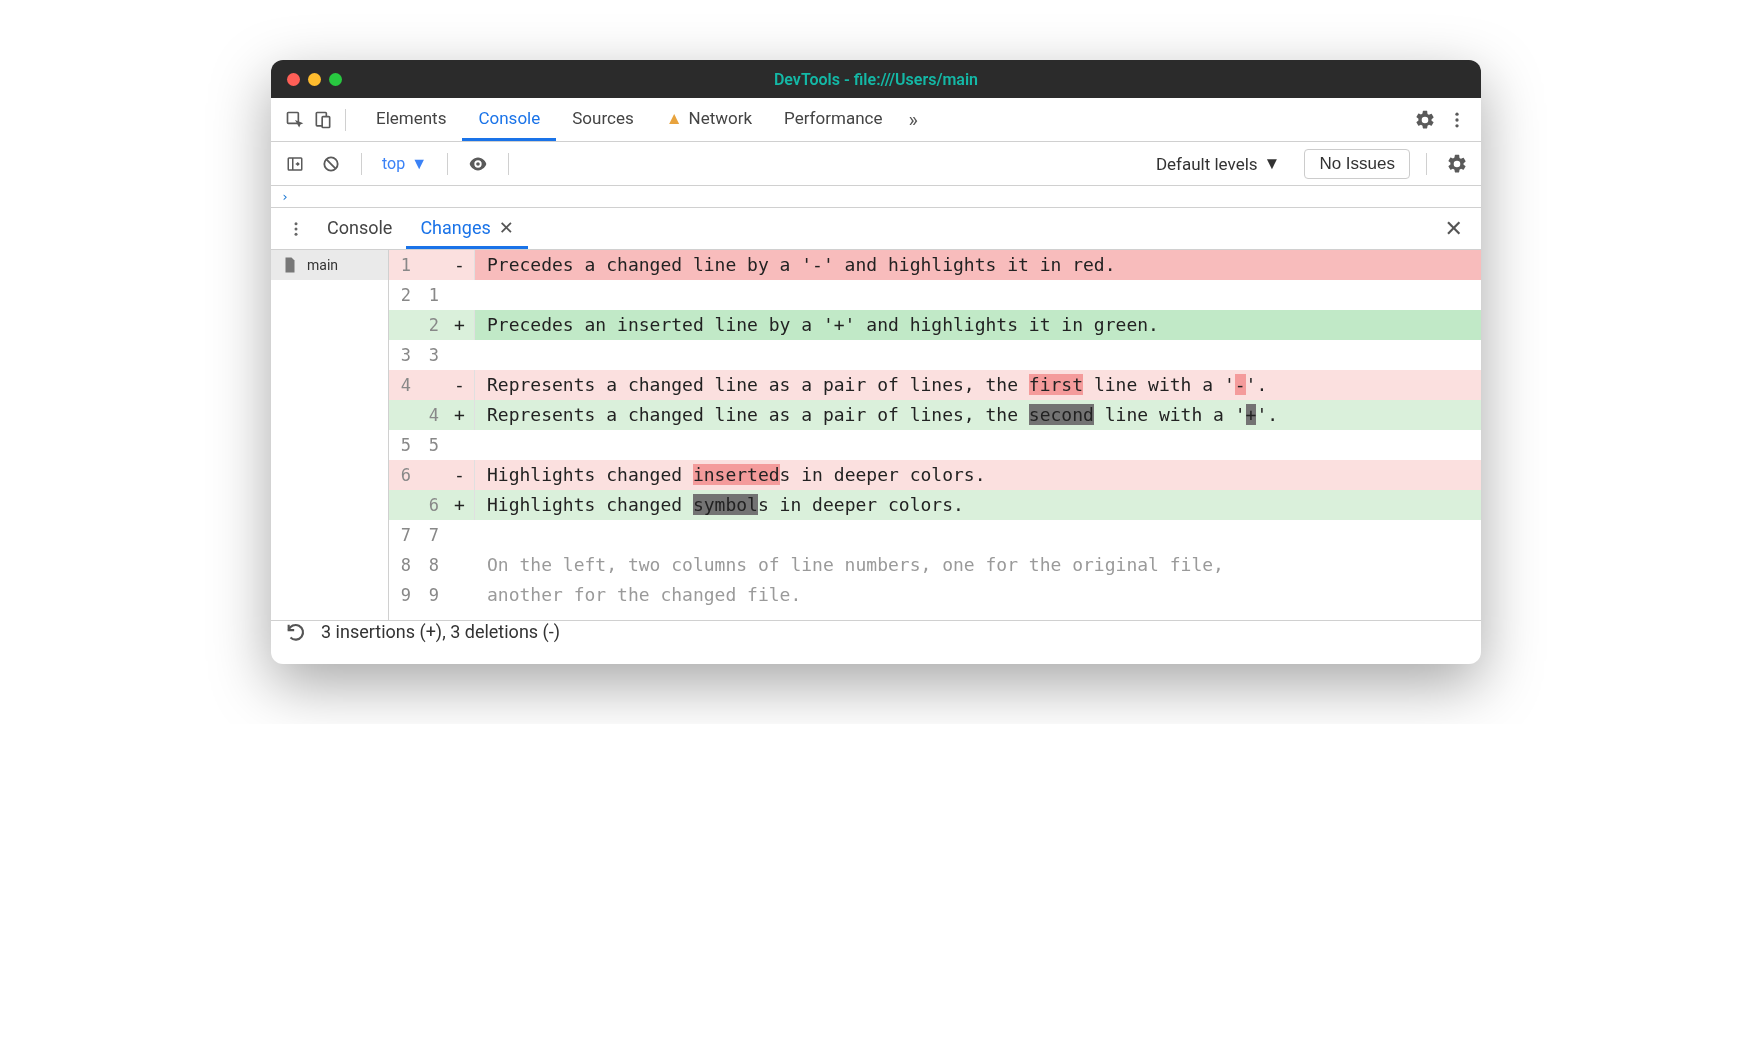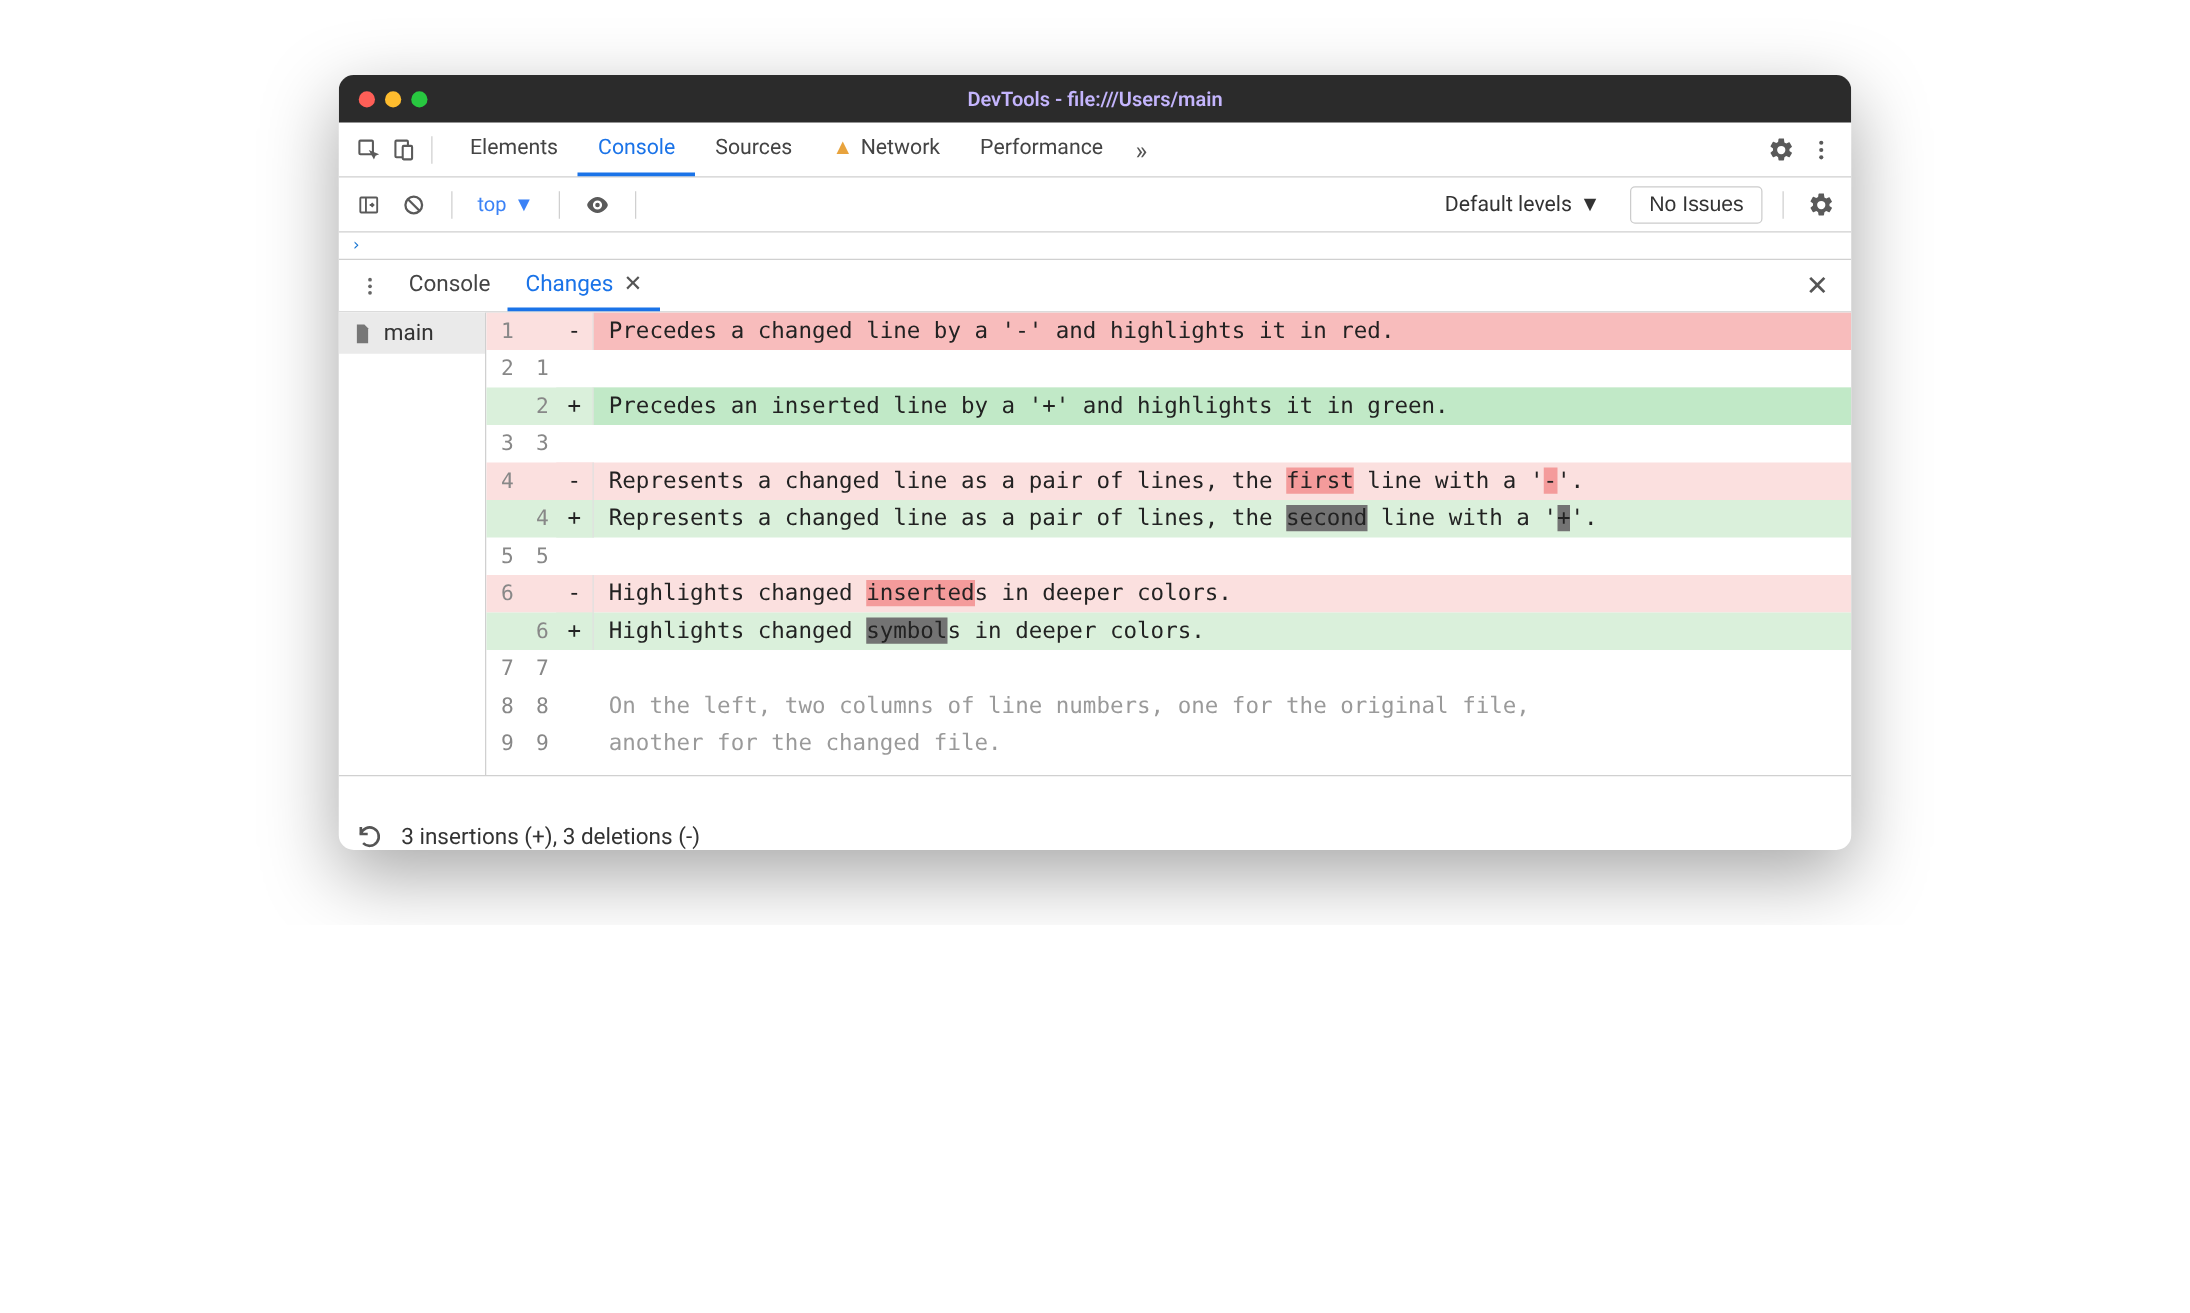--- a/index.html
+++ b/index.html
@@ -25,21 +25,21 @@
   align-items: center;
   padding: 0 16px;
   position: relative;
 }
 .traffic { display: flex; gap: 8px; }
 .dot { width: 13px; height: 13px; border-radius: 50%; }
 .dot.red { background: #ff5f57; }
 .dot.yellow { background: #febc2e; }
 .dot.green { background: #28c840; }
 .titlebar-title {
-  color: #c4b5fd;
+  color: #14b8a6;
   font-size: 16px;
   font-weight: 600;
   position: absolute;
   left: 50%;
   transform: translateX(-50%);
   text-align: right;
 }
 .main-toolbar {
   display: flex;
   align-items: center;
@@ -158,21 +158,21 @@
 .file-tree {
   width: 118px;
   border-right: 1px solid #d0d0d0;
   background: #fff;
 }
 .file-item {
   display: flex;
   align-items: center;
   gap: 8px;
   padding: 6px 10px;
-  font-size: 18px;
+  font-size: 14px;
   color: #333;
   background: #eaeaea;
   cursor: pointer;
 }
 .file-icon { color: #777; }
 .diff-view {
   flex: 1;
   font-family: Menlo, Monaco, Consolas, monospace;
   font-size: 18px;
   line-height: 30px;
@@ -211,22 +211,22 @@
 .diff-line.add .marker-col { background: #daf0db; }
 .diff-line.add .content { background: #c1e9c7; }
 .diff-line.del-partial { background: #fbe0df; }
 .diff-line.del-partial .marker-col { background: #fbe0df; }
 .diff-line.add-partial { background: #daf0db; }
 .diff-line.add-partial .marker-col { background: #daf0db; }
 .deep-del { background: #f49b9b; }
 .deep-add { background: #737373; }
 .drawer-status {
   display: flex;
-  align-items: flex-end;
-  height: 60px;
+  align-items: flex-start;
+  height: 44px;
   border-top: 1px solid #d0d0d0;
   padding: 0 14px;
   gap: 14px;
   font-size: 18px;
   color: #333;
 }
 .revert-btn { color: #555; cursor: pointer; font-size: 20px; }
 svg { display: block; }
 </style>
 </head>

